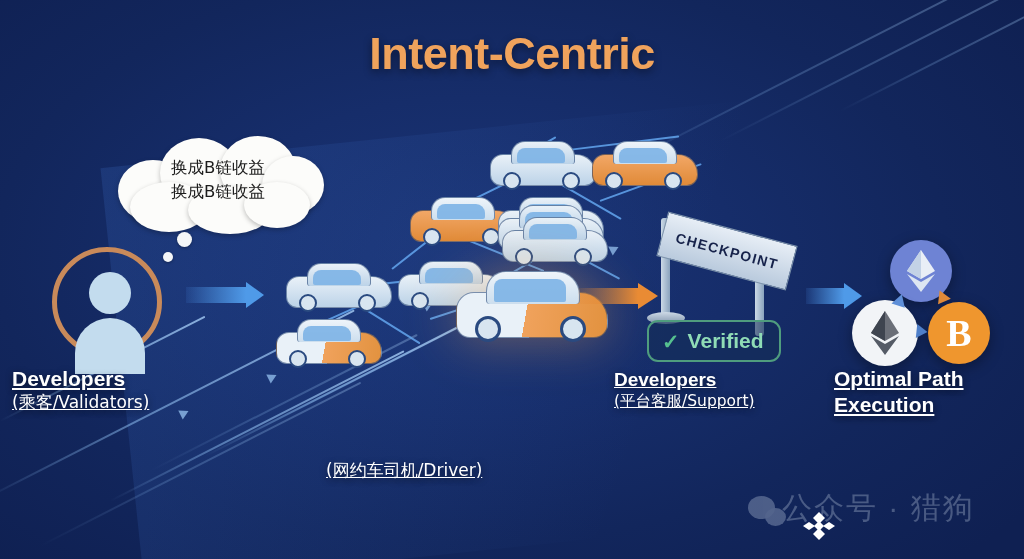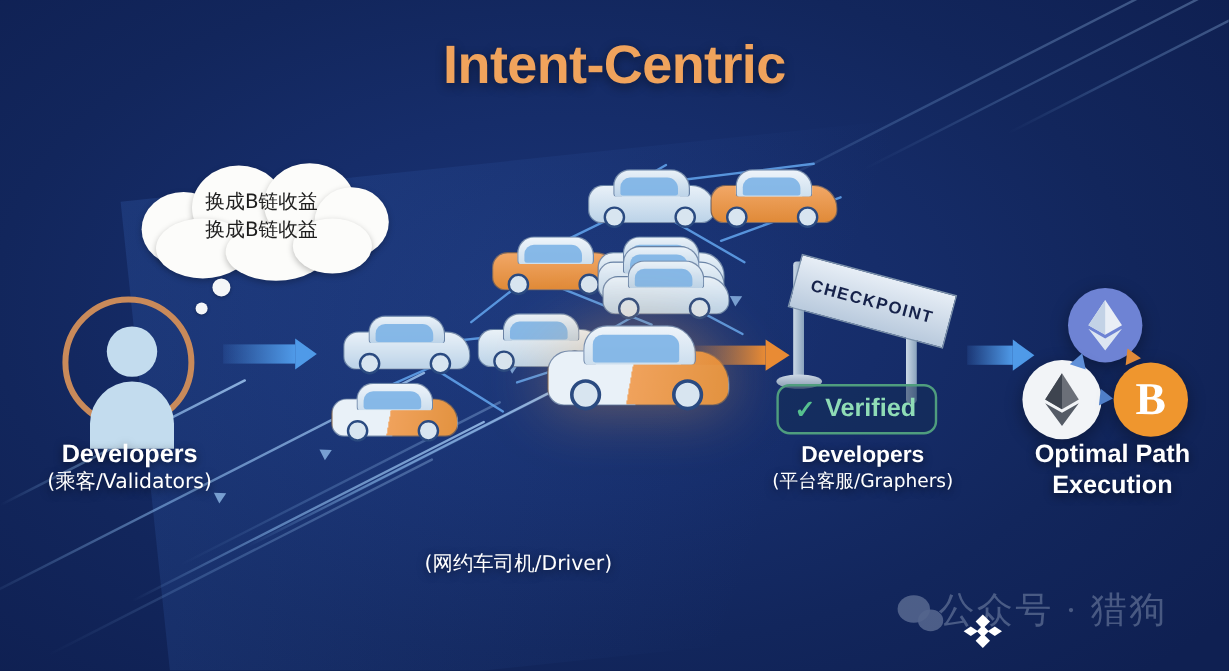--- a/index.html
+++ b/index.html
@@ -241,37 +241,37 @@
   .token.btc     { width:62px; height:62px; background:#ef962e; left:928px; top:302px; }
   .btc-glyph { color:#fff; font-size:38px; font-weight:bold; font-family:"Liberation Serif",serif; line-height:1; }
   .spark {
     position:absolute; width:0;height:0;
     border-left:7px solid transparent; border-right:7px solid transparent;
   }
 
   
   .label {
     position: absolute;
-    text-align: center;
     color: #ffffff;
     text-shadow: 0 2px 7px rgba(0,0,0,.55);
     line-height: 1.26;
+    text-decoration: underline;
   }
   .label .en { font-size: 21px; font-weight: bold; display:block; }
   .label .cn { font-size: 17px; display:block; font-family:"DejaVu Sans","Liberation Sans",sans-serif; }
   .label.small .en { font-size: 19px; }
   .label.small .cn { font-size: 15.5px; }
 
   
   .wm-faded {
     position: absolute;
     left: 782px; top: 488px;
     font-size: 30px;
     color: rgba(205,218,235,.30);
-    font-family: Liberation Serif, serif;
+    font-family: Liberation Sans, sans-serif;
     letter-spacing: 2px;
   }
   .wm-wechat {
     position: absolute; left: 748px; top: 496px;
     opacity: .34;
   }
   .wm-wechat .b1, .wm-wechat .b2 {
     position:absolute; border-radius:50%;
     background: rgba(210,222,238,.9);
   }
@@ -476,21 +476,21 @@
 
   <div class="label" style="left:12px; top:366px; width:192px;">
     <span class="en">Developers</span>
     <span class="cn">(乘客/Validators)</span>
   </div>
   <div class="label" style="left:326px; top:460px; width:212px;">
     <span class="cn">(网约车司机/Driver)</span>
   </div>
   <div class="label small" style="left:614px; top:368px; width:210px;">
     <span class="en">Developers</span>
-    <span class="cn">(平台客服/Graphers)</span>
+    <span class="cn">(平台客服/Support)</span>
   </div>
   <div class="label" style="left:834px; top:366px; width:186px;">
     <span class="en">Optimal Path</span>
     <span class="en">Execution</span>
   </div>
 
   <div class="wm-wechat">
     <div class="b1"></div>
     <div class="b2"></div>
   </div>

